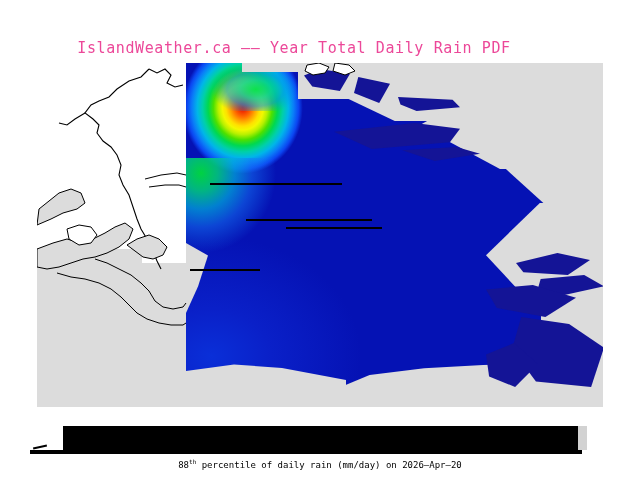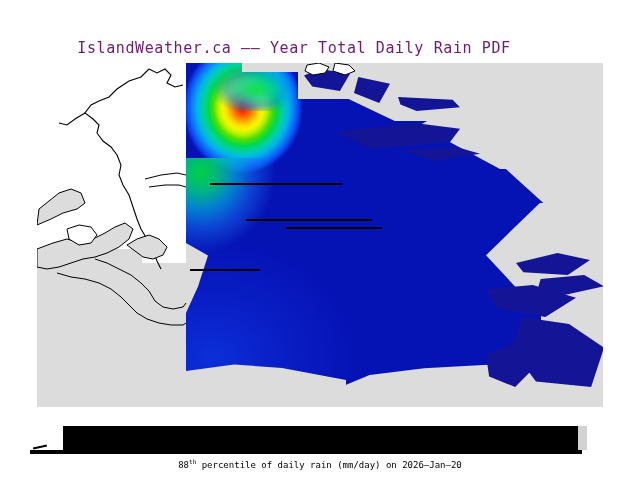--- a/index.html
+++ b/index.html
@@ -18,21 +18,21 @@
   
   #title {
     position: absolute;
     left: 0;
     top: 39px;
     width: 588px;
     text-align: center;
     font-family: "DejaVu Sans Mono", monospace;
     font-size: 15px;
     letter-spacing: 0.6px;
-    color: #701a75;
+    color: #ec4899;
     white-space: pre;
   }
 
   
   #map-panel {
     position: absolute;
     left: 37px;
     top: 63px;
     width: 566px;
     height: 344px;
@@ -287,13 +287,13 @@
     <path d="M 270 2 L 282 0 L 292 4 L 288 10 L 276 12 L 268 8 Z" fill="#ffffff" stroke="#000000" stroke-width="1.0"></path>
     <path d="M 298 0 L 312 2 L 318 8 L 308 12 L 296 8 Z" fill="#ffffff" stroke="#000000" stroke-width="1.0"></path>
   </svg>
 </div>
 
 <div id="colorbar"></div>
 <div id="colorbar-end"></div>
 <div id="colorbar-axis"></div>
 <div id="colorbar-tick-left"></div>
 
-<div id="caption"><span>88</span><sup>th</sup><span> percentile of daily rain (mm/day) on 2026–Jan–20</span></div>
+<div id="caption"><span>88</span><sup>th</sup><span> percentile of daily rain (mm/day) on 2026–Apr–20</span></div>
 
 </body></html>

